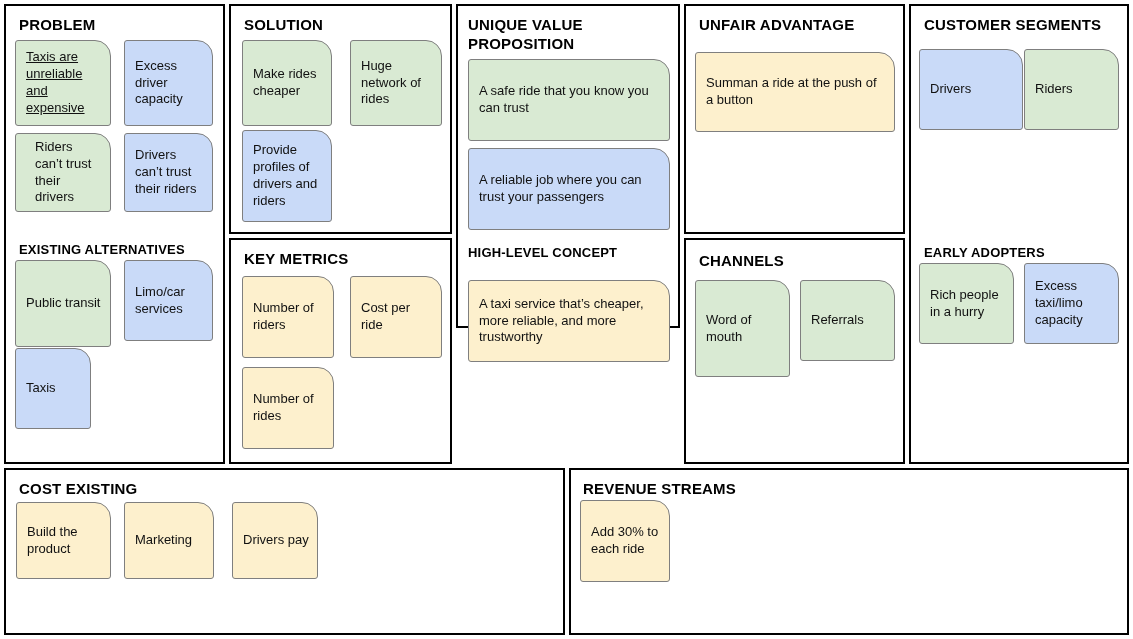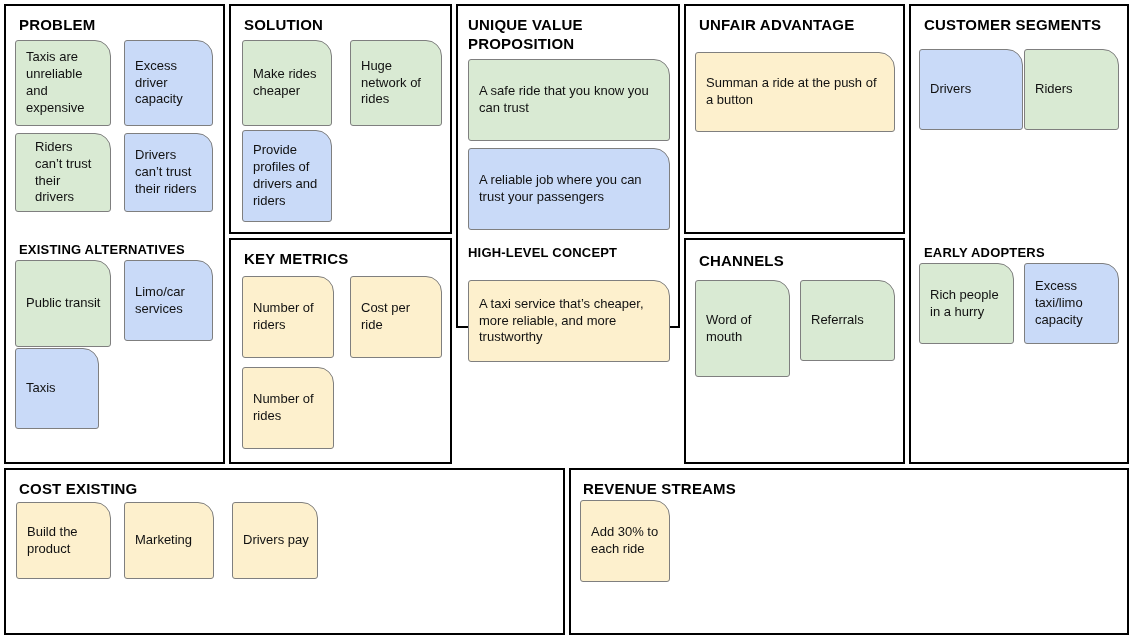--- a/index.html
+++ b/index.html
@@ -38,29 +38,29 @@
     cursor: default;
   }
 </style>
 </head>
 <body>
 
 <div class="canvas">
 
   <div class="box" style="left:4px; top:4px; width:221px; height:460px;">
     <div class="heading main" style="left:13px; top:10px;">PROBLEM</div>
-    <div class="note" style="left: 9px; top: 34px; width: 96px; height: 86px; background: rgb(217, 234, 211);">Taxis are unreliable and expensive</div>
+    <div class="note" style="left: 9px; top: 34px; width: 96px; height: 86px; background: rgb(217, 234, 211); text-decoration: underline;">Taxis are unreliable and expensive</div>
     <div class="note" style="left: 118px; top: 34px; width: 89px; height: 86px; background: rgb(201, 218, 248);">Excess driver capacity</div>
     <div class="note" style="left: 9px; top: 127px; width: 96px; height: 79px; background: rgb(217, 234, 211); padding-left: 19px;">Riders can’t trust their drivers</div>
     <div class="note" style="left: 118px; top: 127px; width: 89px; height: 79px; background: rgb(201, 218, 248);">Drivers can’t trust their riders</div>
 
     <div class="heading sub" style="left:13px; top:236px;">EXISTING ALTERNATIVES</div>
     <div class="note" style="left: 9px; top: 254px; width: 96px; height: 87px; background: rgb(217, 234, 211);">Public transit</div>
     <div class="note" style="left: 118px; top: 254px; width: 89px; height: 81px; background: rgb(201, 218, 248);">Limo/car services</div>
-    <div class="note" style="left: 9px; top: 342px; width: 84px; height: 81px; background: rgb(201, 218, 248);">Taxis</div>
+    <div class="note" style="left: 9px; top: 342px; width: 76px; height: 81px; background: rgb(201, 218, 248);">Taxis</div>
   </div>
 
   <div class="box" style="left:229px; top:4px; width:223px; height:230px;">
     <div class="heading main" style="left:13px; top:10px;">SOLUTION</div>
     <div class="note" style="left: 11px; top: 34px; width: 90px; height: 86px; background: rgb(217, 234, 211);">Make rides cheaper</div>
     <div class="note" style="left: 119px; top: 34px; width: 92px; height: 86px; background: rgb(217, 234, 211);">Huge network of rides</div>
     <div class="note" style="left: 11px; top: 124px; width: 90px; height: 92px; background: rgb(201, 218, 248);">Provide profiles of drivers and riders</div>
   </div>
 
   <div class="box" style="left:229px; top:238px; width:223px; height:226px;">

